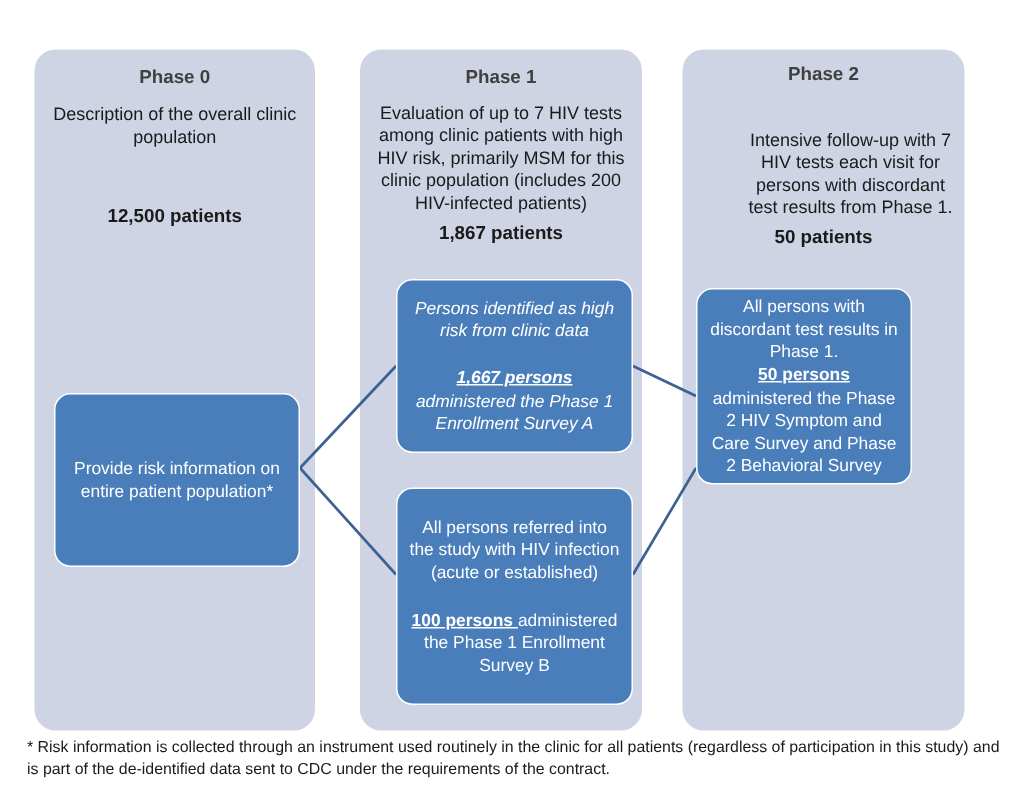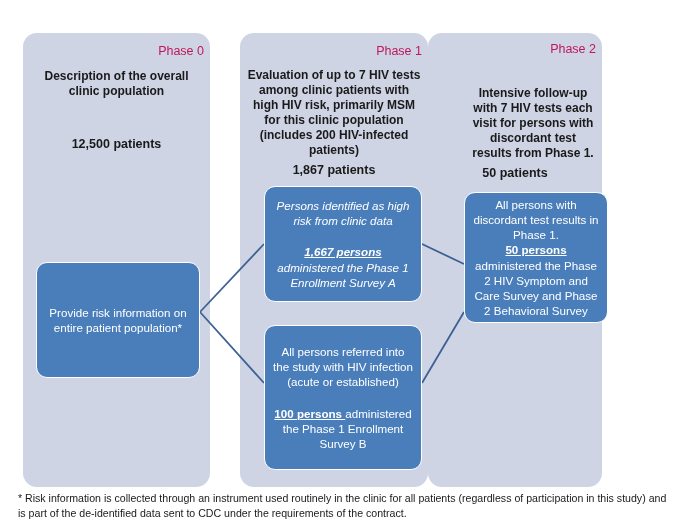--- a/index.html
+++ b/index.html
@@ -21,37 +21,36 @@
 
   
   .column {
     position: absolute;
     background: #ced4e4;
     border-radius: 14px;
     box-sizing: border-box;
   }
   #col-phase0 { left: 23px;  top: 33px; width: 187px; height: 454px; }
   #col-phase1 { left: 240px; top: 33px; width: 188px; height: 454px; }
-  #col-phase2 { left: 428px; top: 33px; width: 174px; height: 454px; }
+  #col-phase2 { left: 455px; top: 33px; width: 188px; height: 454px; }
 
   .col-title {
-    text-align: right;
-    font-weight: normal;
+    text-align: center;
+    font-weight: bold;
     font-size: 12.5px;
-    color: #be185d;
+    color: #404040;
     line-height: 1.25;
     padding: 0 6px;
   }
   .col-desc {
     text-align: center;
     font-size: 12px;
     color: #1a1a1a;
     line-height: 1.25;
     padding: 0 5px;
-    font-weight: bold;
   }
   .col-count {
     text-align: center;
     font-weight: bold;
     font-size: 12.5px;
     color: #1a1a1a;
     line-height: 1.25;
     padding: 0 5px;
   }
 

